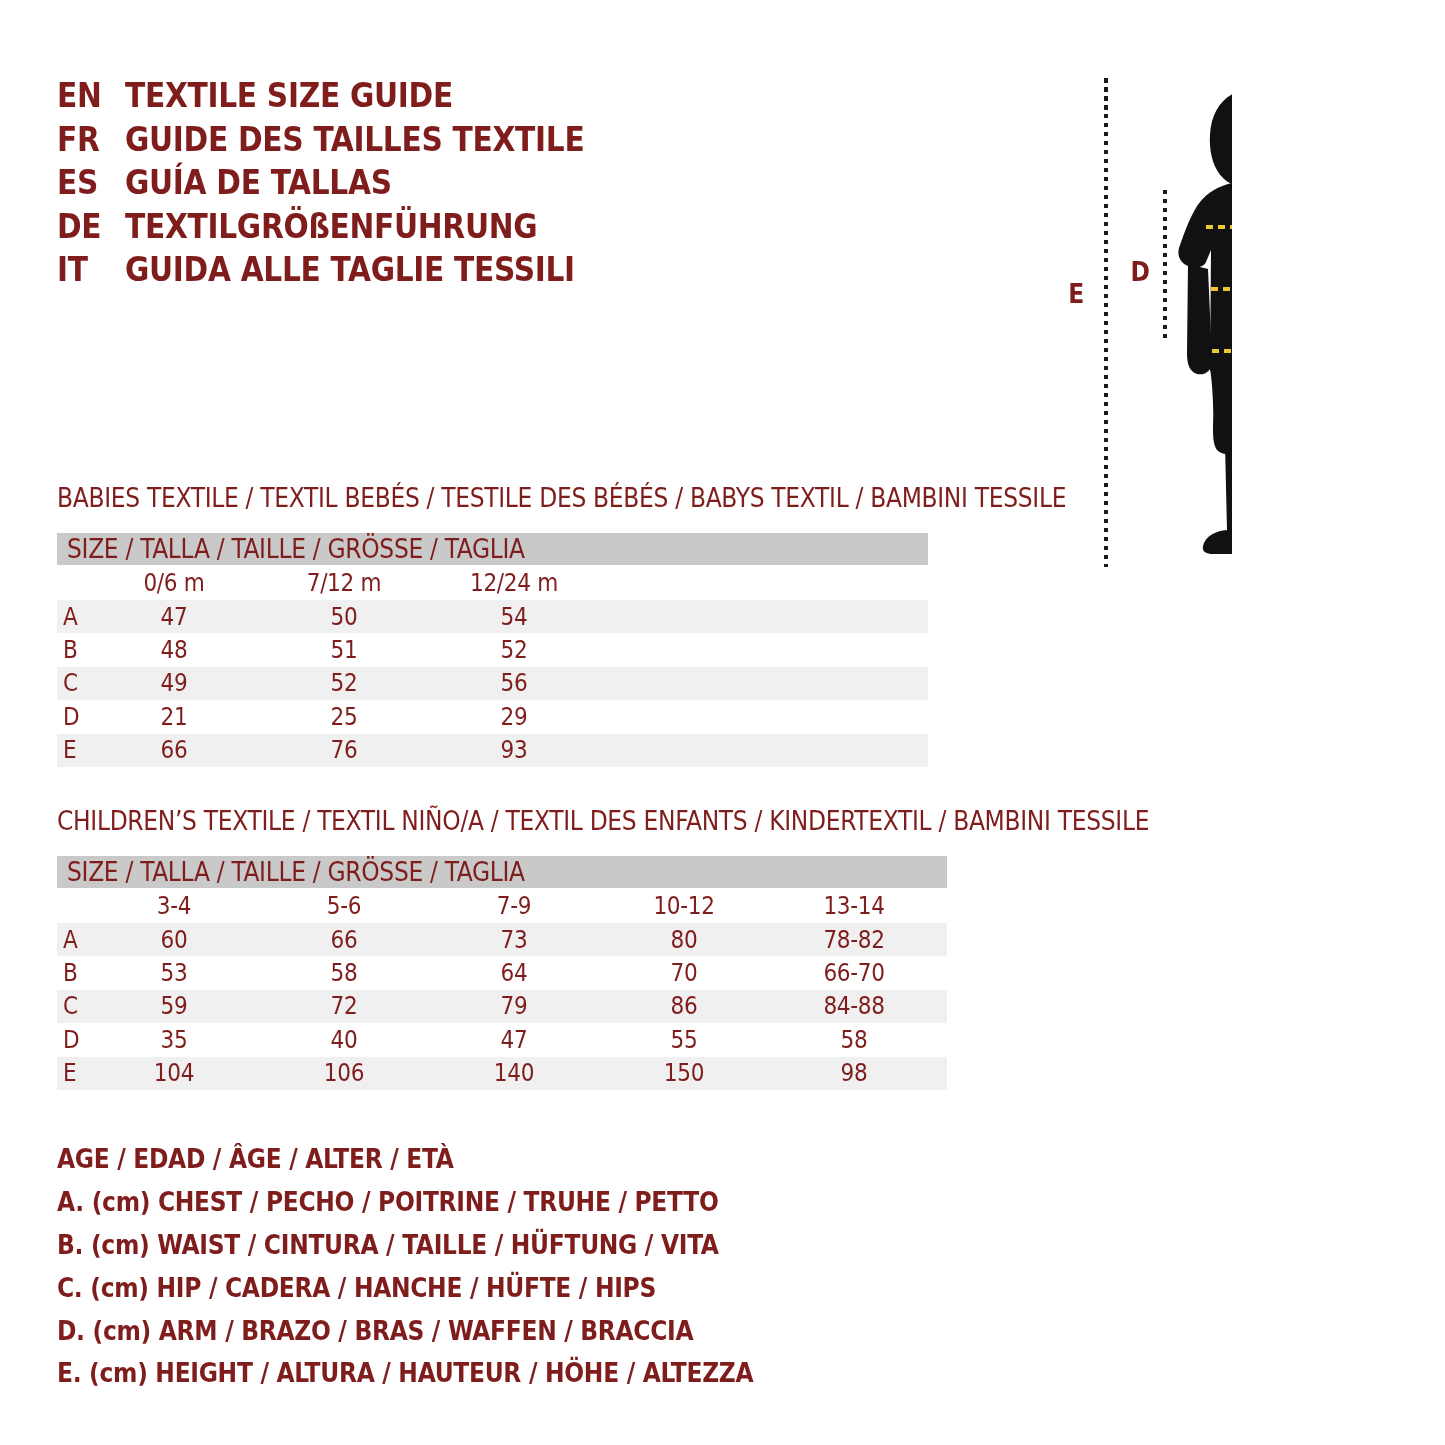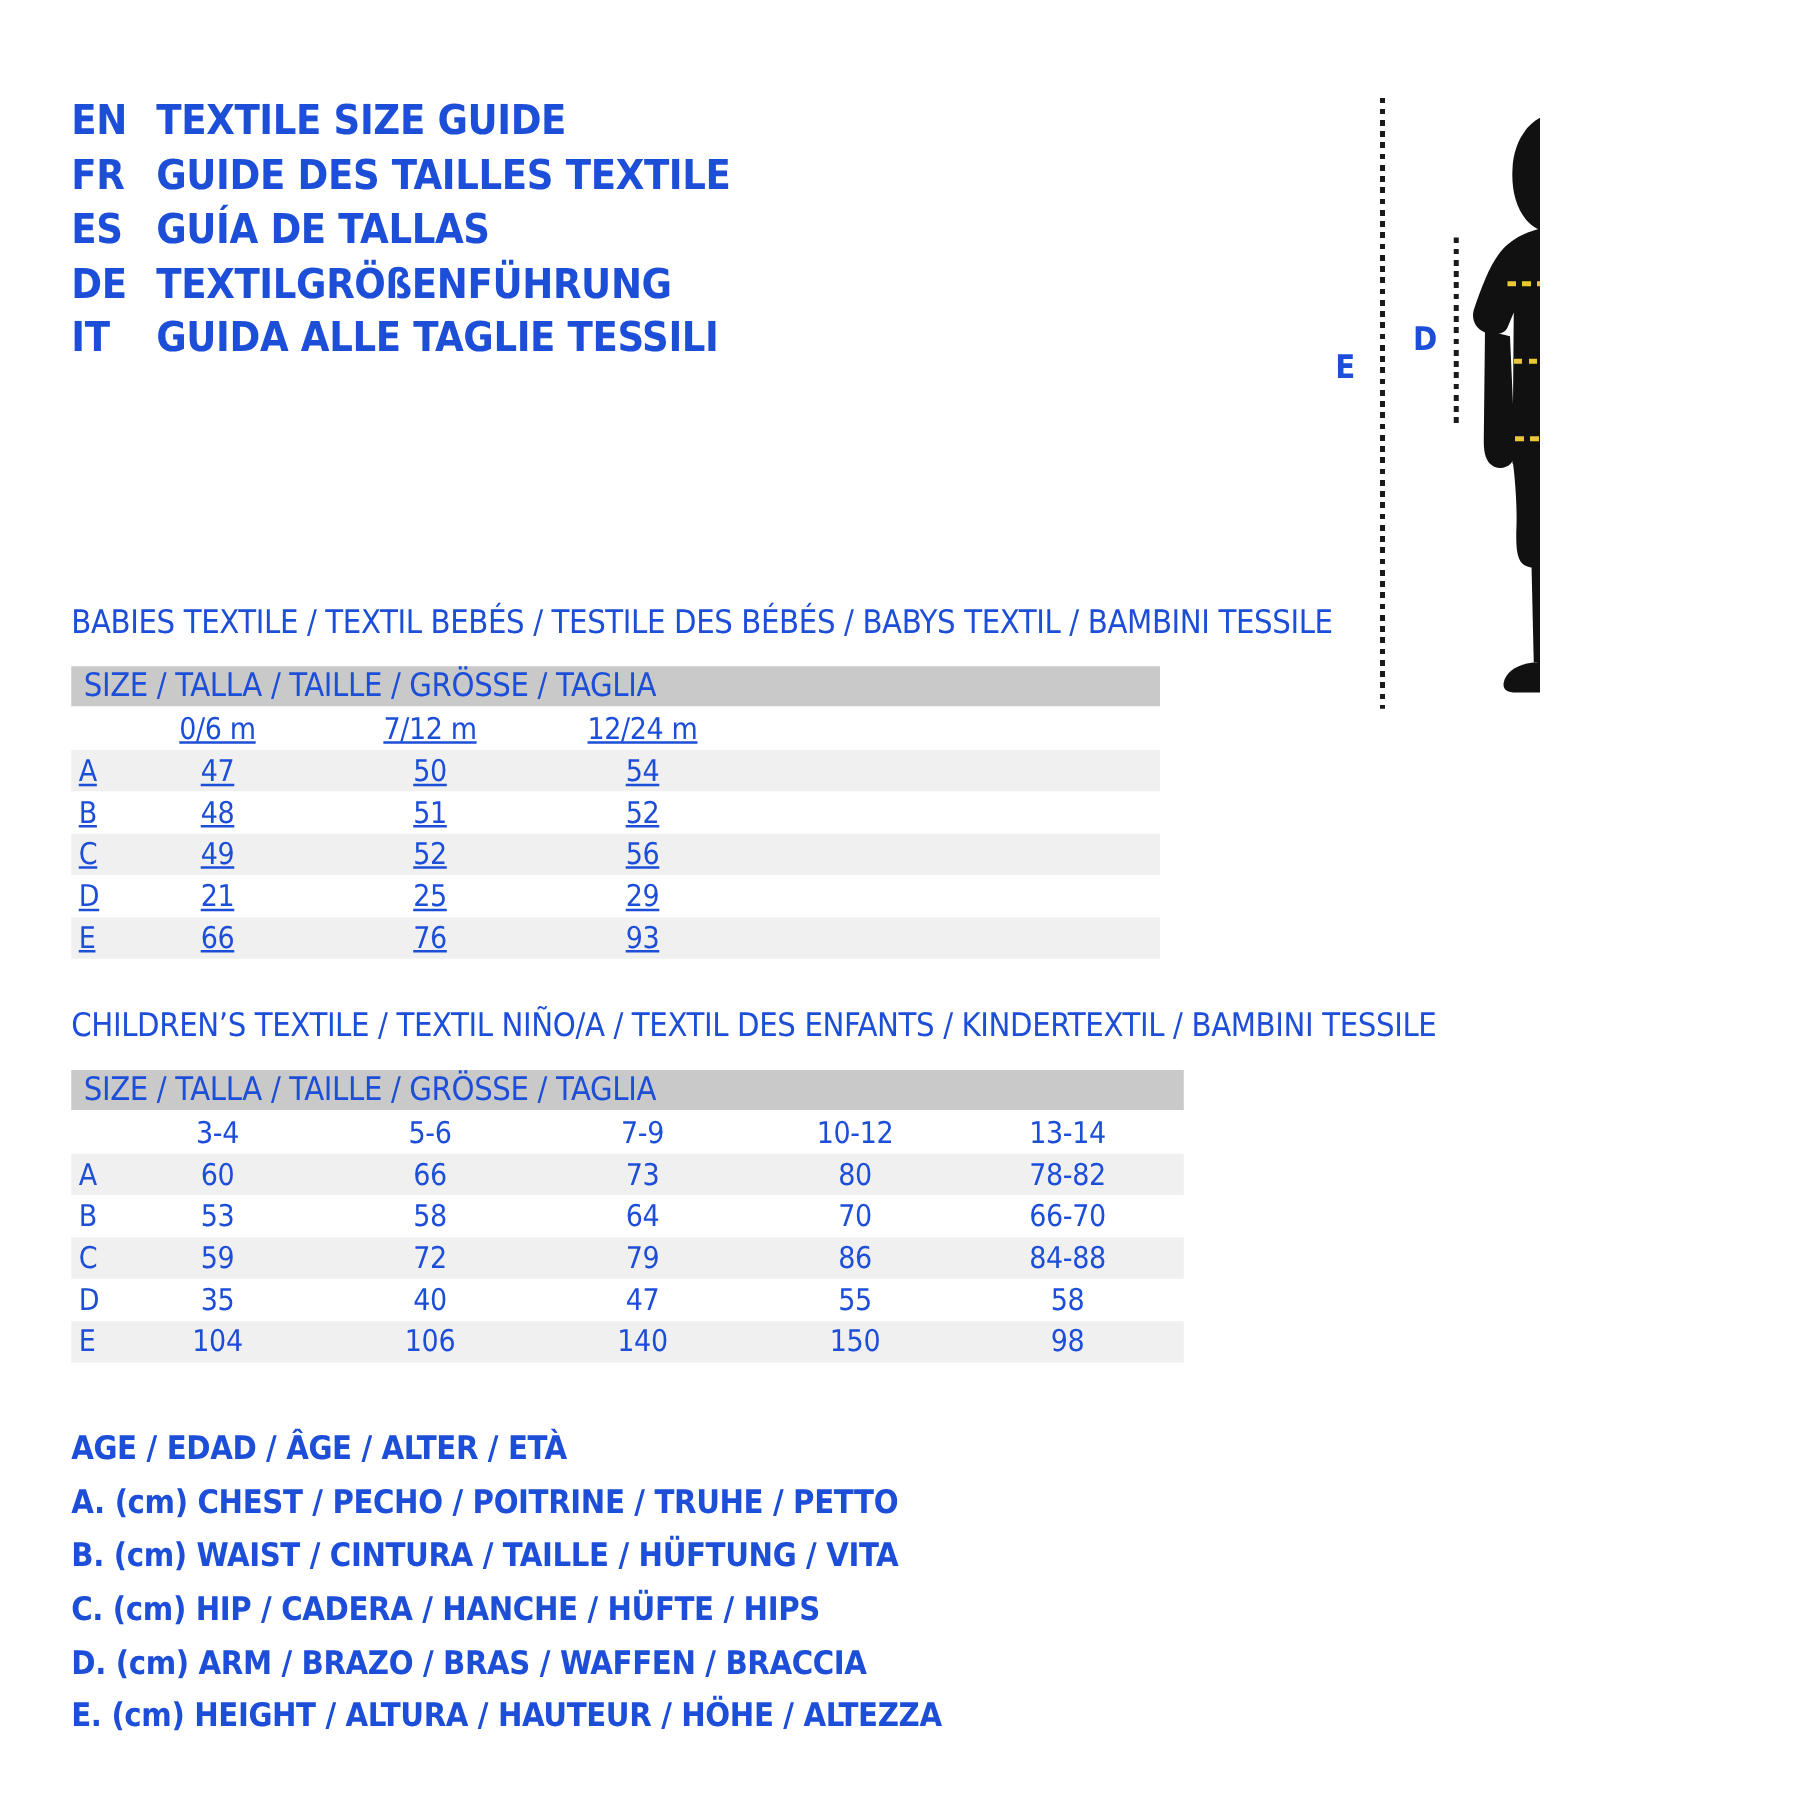--- a/index.html
+++ b/index.html
@@ -1,37 +1,37 @@
 <!DOCTYPE html>
 <html><head>
 <meta charset="utf-8">
 <style>
   html,body{margin:0;padding:0;background:#ffffff;}
   #canvas{
     position:relative;width:1232px;height:1445px;background:#ffffff;overflow:hidden;
     font-family:"DejaVu Sans","Liberation Sans",sans-serif;
-    font-stretch:condensed;letter-spacing:-0.3px;color:#1d4ed8;
+    font-stretch:condensed;letter-spacing:-0.3px;color:#7f1d1d;
   }
   
   .lang-block{position:absolute;left:57px;top:74px;}
   .lang-row{display:flex;height:43.5px;align-items:center;font-size:33px;font-weight:700;white-space:nowrap;}
   .lang-code{width:68px;flex:0 0 68px;}
   
   .vdots{position:absolute;width:3.5px;background:repeating-linear-gradient(to bottom,#1a1a1a 0 4.5px,transparent 4.5px 9px);}
   .hdots{position:absolute;height:3.5px;background:repeating-linear-gradient(to right,#1a1a1a 0 4px,transparent 4px 9px);}
   .hdash-y{position:absolute;height:4px;background:repeating-linear-gradient(to right,#e9c832 0 7px,transparent 7px 12px);}
   .fig-label{position:absolute;font-size:26px;font-weight:700;text-align:center;width:28px;}
   .child-svg{position:absolute;left:1175px;top:78px;width:160px;height:480px;}
   
   .section-title{position:absolute;left:57px;font-size:26px;font-weight:400;white-space:nowrap;}
   
   .size-table{position:absolute;left:57px;}
   .size-bar{background:#c9c9c9;height:32px;line-height:32px;padding-left:10px;font-size:26px;font-weight:400;white-space:nowrap;}
   .t-row{display:grid;align-items:center;}
-  .t-babies .t-row{grid-template-columns:32px 170px 170px 170px auto;text-decoration:underline;}
+  .t-babies .t-row{grid-template-columns:32px 170px 170px 170px auto;}
   .t-children .t-row{grid-template-columns:32px 170px 170px 170px 170px 170px auto;}
   .t-colhead{height:35px;font-size:24px;}
   .t-data{height:33.4px;font-size:24px;}
   .t-data.shade{background:#f0f0f0;}
   .t-cell{text-align:center;}
   .t-label{text-align:left;padding-left:6px;}
   
   .legend-block{position:absolute;left:57px;top:1138px;}
   .legend-line{height:42.8px;display:flex;align-items:center;font-size:26px;font-weight:700;white-space:nowrap;}
 </style>

